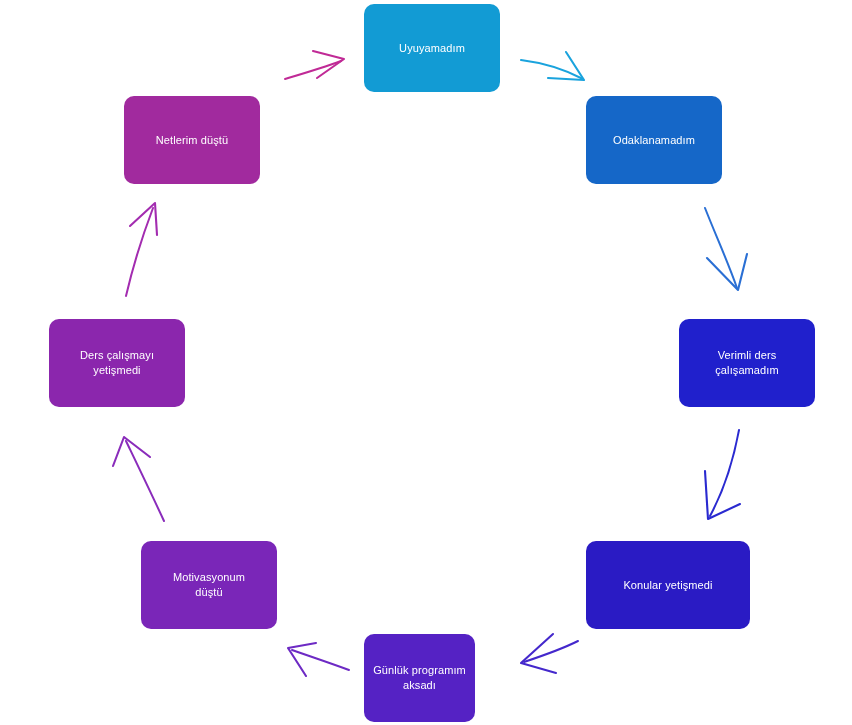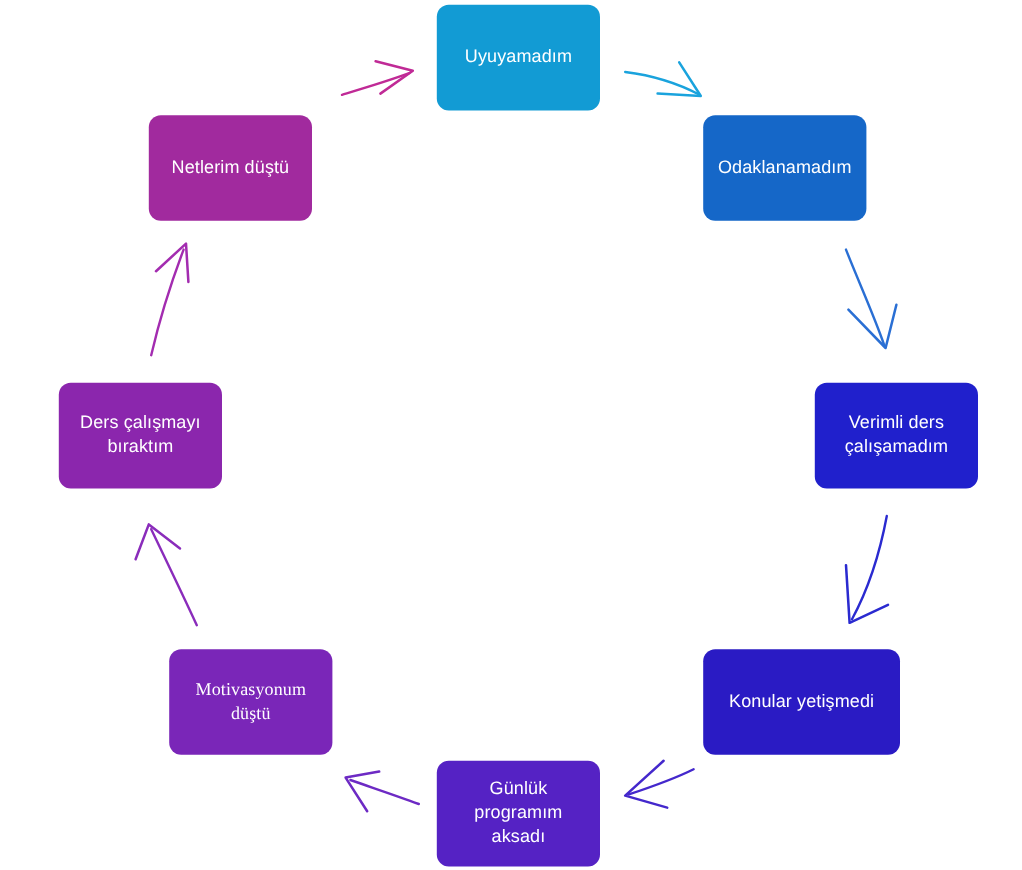--- a/index.html
+++ b/index.html
@@ -24,21 +24,21 @@
     pointer-events: none;
   }
   .node {
     position: absolute;
     display: flex;
     align-items: center;
     justify-content: center;
     text-align: center;
     border-radius: 10px;
     color: #ffffff;
-    font-size: 15px;
+    font-size: 11px;
     line-height: 1.35;
     font-weight: 400;
     letter-spacing: 0.1px;
     padding: 4px 8px;
     box-sizing: border-box;
     white-space: pre-line;
   }
 </style>
 </head>
 <body>
@@ -89,21 +89,21 @@
       </g>
 
     </g>
   </svg>
 
   <div class="node" style="left: 364px; top: 4px; width: 136px; height: 88px; background: rgb(18, 155, 212);">Uyuyamadım</div>
   <div class="node" style="left: 679px; top: 319px; width: 136px; height: 88px; background: rgb(32, 32, 204);">Verimli ders
 çalışamadım</div>
   <div class="node" style="left: 586px; top: 96px; width: 136px; height: 88px; background: rgb(21, 103, 200);">Odaklanamadım</div>
   <div class="node" style="left: 586px; top: 541px; width: 164px; height: 88px; background: rgb(42, 27, 196);">Konular yetişmedi</div>
-  <div class="node" style="left: 364px; top: 634px; width: 136px; height: 88px; background: rgb(85, 34, 196);">Günlük programım
+  <div class="node" style="left: 364px; top: 634px; width: 111px; height: 88px; background: rgb(85, 34, 196);">Günlük programım
 aksadı</div>
-  <div class="node" style="left: 141px; top: 541px; width: 136px; height: 88px; background: rgb(122, 38, 184); font-family: Liberation Serif, serif;">Motivasyonum
+  <div class="node" style="left: 141px; top: 541px; width: 136px; height: 88px; background: rgb(122, 38, 184);">Motivasyonum
 düştü</div>
   <div class="node" style="left: 49px; top: 319px; width: 136px; height: 88px; background: rgb(139, 38, 173);">Ders çalışmayı
-bıraktım</div>
+yetişmedi</div>
   <div class="node" style="left: 124px; top: 96px; width: 136px; height: 88px; background: rgb(161, 42, 158);">Netlerim düştü</div>
 
 </div>
 
 </body></html>

